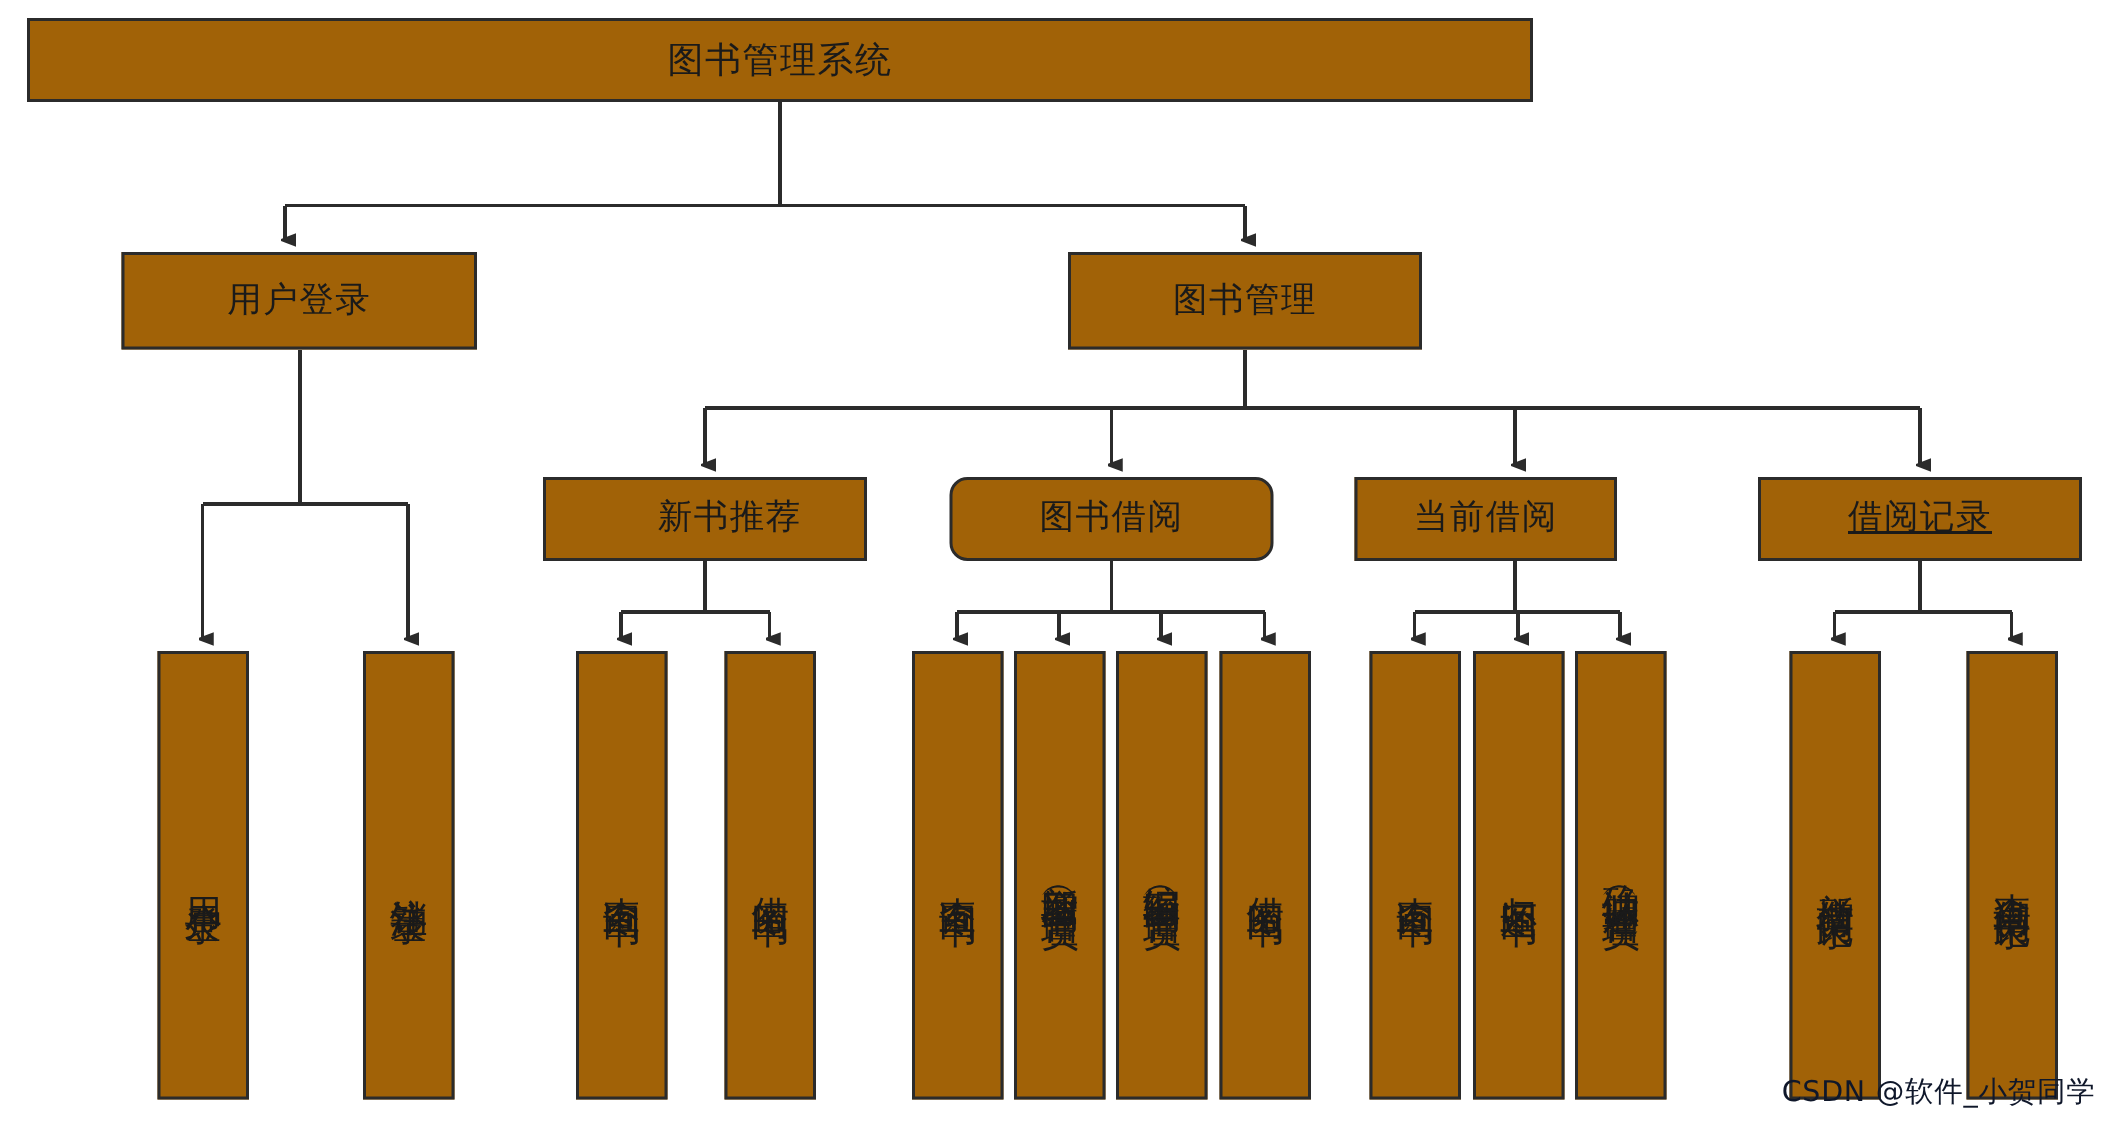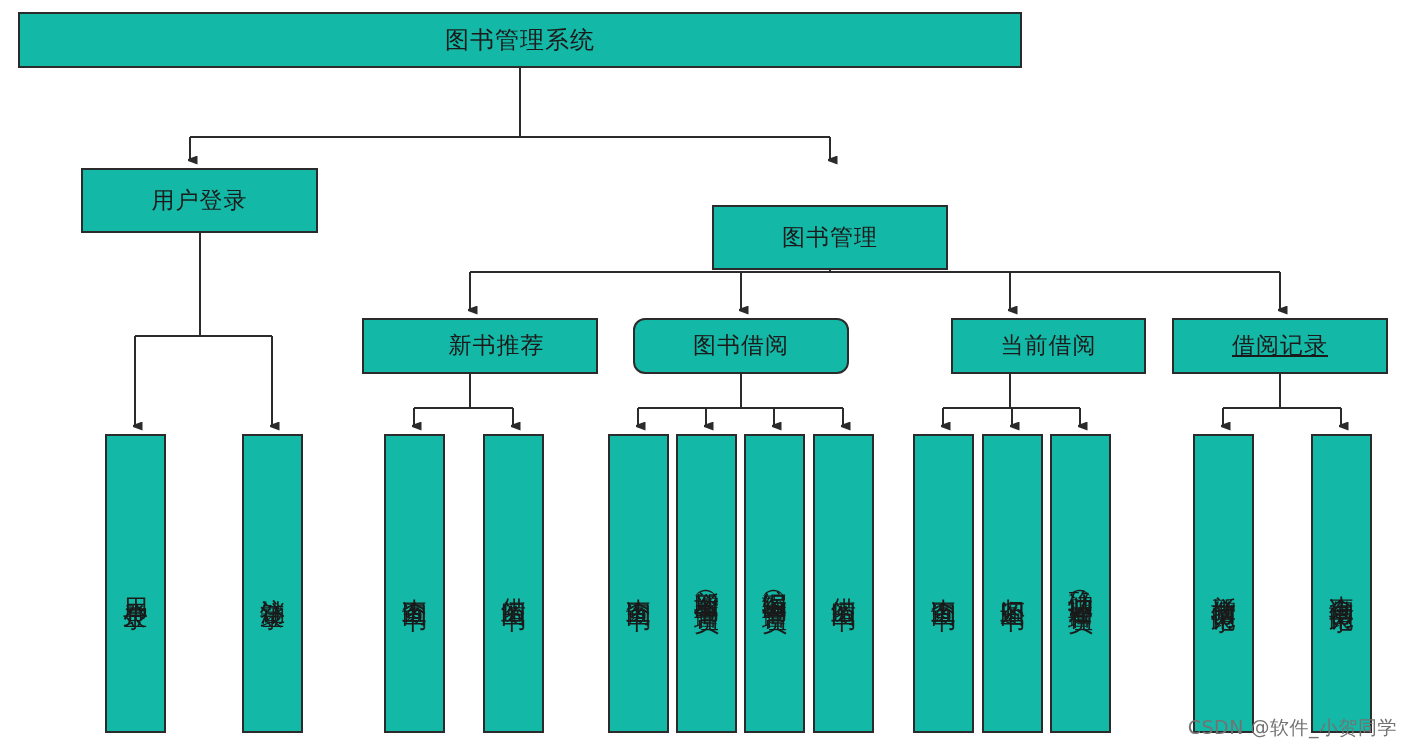--- a/index.html
+++ b/index.html
@@ -21,21 +21,21 @@
   #diagram-svg {
     position: absolute;
     left: 0;
     top: 0;
     width: 1405px;
     height: 747px;
   }
   .node {
     position: absolute;
     box-sizing: border-box;
-    background: #14b8a6;
+    background: #a16207;
     border: 2px solid #2b2b2b;
     display: flex;
     align-items: center;
     justify-content: center;
     color: #1a1a1a;
   }
   .node-label {
     display: block;
     text-align: center;
     line-height: 1.18;
@@ -63,21 +63,21 @@
     letter-spacing: 3px;
     line-height: 1;
     white-space: normal;
     max-height: 100%;
   }
   #watermark {
     position: absolute;
     right: 8px;
     bottom: 6px;
     font-size: 19px;
-    color: #737373;
+    color: #0f172a;
     letter-spacing: 0.5px;
     user-select: none;
     white-space: nowrap;
   }
 </style>
 </head>
 <body>
 
 <div id="diagram-root">
 
@@ -132,31 +132,31 @@
     </g>
   </svg>
 
   <div class="node horizontal" id="node-root" style="left:18px; top:12px; width:1004px; height:56px;">
     <span class="node-label">图书管理系统</span>
   </div>
 
   <div class="node horizontal" style="left:81px; top:168px; width:237px; height:65px;">
     <span class="node-label">用户登录</span>
   </div>
-  <div class="node horizontal" style="left:712px; top:168px; width:236px; height:65px;margin-top:37px;">
+  <div class="node horizontal" style="left:712px; top:168px; width:236px; height:65px;">
     <span class="node-label">图书管理</span>
   </div>
 
-  <div class="node horizontal" style="left:362px; top:318px; width:236px; height:56px;padding-left:33px;">
+  <div class="node horizontal" style="left:362px; top:318px; width:216px; height:56px;padding-left:33px;">
     <span class="node-label">新书推荐</span>
   </div>
   <div class="node horizontal" style="left:633px; top:318px; width:216px; height:56px;border-radius:12px;">
     <span class="node-label">图书借阅</span>
   </div>
-  <div class="node horizontal" style="left:903px; top:318px; width:195px; height:56px;margin-left:48px;">
+  <div class="node horizontal" style="left:903px; top:318px; width:175px; height:56px;">
     <span class="node-label">当前借阅</span>
   </div>
   <div class="node horizontal" style="left:1172px; top:318px; width:216px; height:56px;text-decoration:underline;">
     <span class="node-label">借阅记录</span>
   </div>
 
   <div class="node vertical" style="left:105px; top:434px; width:61px; height:299px;">
     <span class="node-label">用户登录</span>
   </div>
   <div class="node vertical" style="left:242px; top:434px; width:61px; height:299px;">

